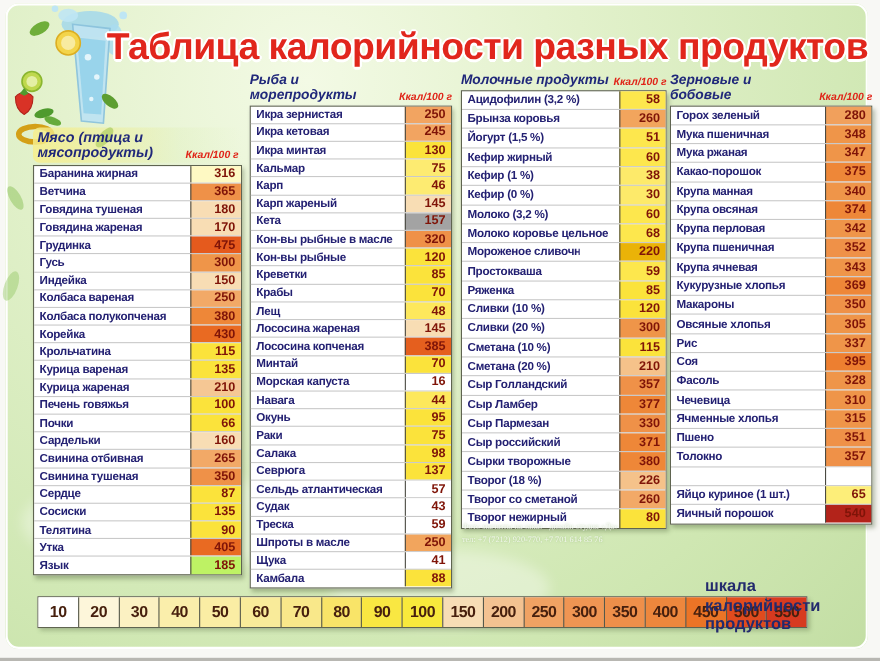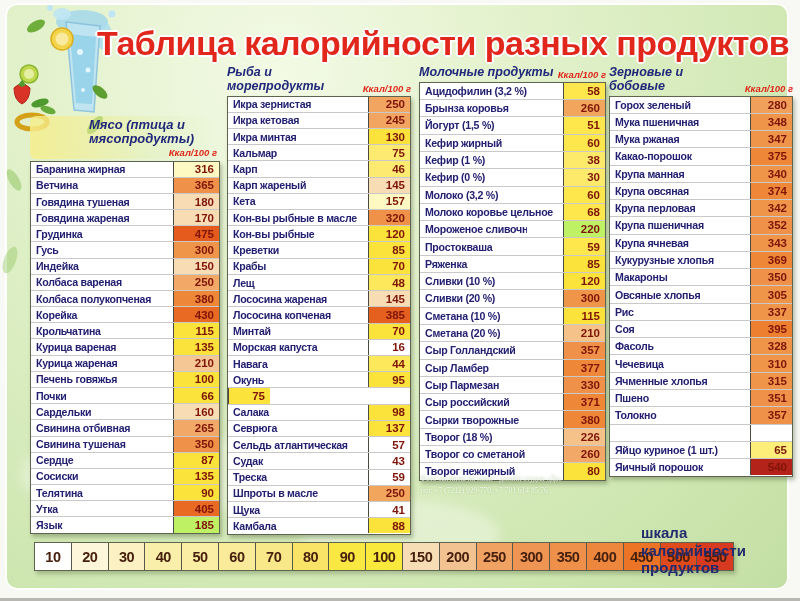--- a/index.html
+++ b/index.html
@@ -8,21 +8,21 @@
     background:radial-gradient(ellipse at 35% 12%, #f3fae5 0%, #e2f1cb 35%, #cfe7b2 75%, #c3dea4 100%);
     box-shadow:inset 0 0 0 2px #ffffff;}
   .decor-swirl{position:absolute;border-radius:50%;background:rgba(255,255,255,.35);filter:blur(6px);}
   .page-title{position:absolute;left:97px;top:24px;width:690px;font-size:34px;font-weight:800;letter-spacing:-0.5px;
     color:#e1261c;white-space:nowrap;
     text-shadow:-2px 0 #fff,2px 0 #fff,0 -2px #fff,0 2px #fff,-1px -1px #fff,1px -1px #fff,-1px 1px #fff,1px 1px #fff;}
   .section{position:absolute;}
   .sec-header{display:flex;justify-content:space-between;align-items:flex-end;margin-bottom:2px;}
   .sec-name{color:#20287a;font-weight:800;font-style:italic;font-size:12.5px;line-height:1.1;}
   .kcal{color:#e02418;font-weight:700;font-style:italic;font-size:9.5px;white-space:nowrap;padding-left:4px;}
-  .section[data-idx="0"] .sec-header{align-items:flex-end;background:linear-gradient(90deg,rgba(246,238,140,.85),rgba(210,232,150,.15) 70%,rgba(210,232,150,0));border-radius:6px;padding:2px 3px 1px 4px;flex-direction:column;}
+  .section[data-idx="0"] .sec-header{align-items:flex-end;background:linear-gradient(90deg,rgba(246,238,140,.85),rgba(210,232,150,.15) 70%,rgba(210,232,150,0));border-radius:6px;padding:2px 3px 1px 4px;}
   .section[data-idx="0"] .sec-name{width:128px;font-size:13px;}
   .tbl{background:#ffffff;border:1px solid #5f6450;box-shadow:2px 3px 4px rgba(60,80,40,.35);display:flex;flex-direction:column;}
   .row{display:flex;flex:1 1 0;border-top:1px solid #c9c9c9;min-height:0;}
   .row:first-child{border-top:none;}
   .fname{flex:1;display:flex;align-items:center;padding-left:5px;color:#232072;font-weight:700;font-size:10.6px;letter-spacing:-0.25px;white-space:nowrap;overflow:hidden;}
   .fval{width:36px;border-left:1.6px solid #4a4a42;display:flex;align-items:center;justify-content:flex-end;padding-right:5px;color:#7f1408;font-weight:800;font-size:11.5px;}
   .section[data-idx="0"] .fval{width:40px;}
   .scale{position:absolute;left:34px;top:542px;width:698px;height:27px;display:flex;border:1px solid #5f6450;background:#fff;box-shadow:2px 3px 4px rgba(60,80,40,.3);}
   .scale-cell{flex:1;display:flex;align-items:center;justify-content:center;border-left:1px solid #55584a;color:#47200e;font-weight:800;font-size:14.5px;letter-spacing:-0.5px;}
   .scale-cell:first-child{border-left:none;}
@@ -209,21 +209,21 @@
         <div class="row">
           <span class="fname">Карп</span>
           <span class="fval" style="background: rgb(253, 235, 113);">46</span>
         </div>
         <div class="row">
           <span class="fname">Карп жареный</span>
           <span class="fval" style="background: rgb(248, 221, 180);">145</span>
         </div>
         <div class="row">
           <span class="fname">Кета</span>
-          <span class="fval" style="background: #fef9c3;">157</span>
+          <span class="fval" style="background: #a3a3a3;">157</span>
         </div>
         <div class="row">
           <span class="fname">Кон-вы рыбные в масле</span>
           <span class="fval" style="background: rgb(239, 145, 72);">320</span>
         </div>
         <div class="row">
           <span class="fname">Кон-вы рыбные</span>
           <span class="fval" style="background: rgb(251, 227, 59);">120</span>
         </div>
         <div class="row">
@@ -256,20 +256,21 @@
         </div>
         <div class="row">
           <span class="fname">Навага</span>
           <span class="fval" style="background: rgb(253, 232, 92);">44</span>
         </div>
         <div class="row">
           <span class="fname">Окунь</span>
           <span class="fval" style="background: rgb(251, 227, 59);">95</span>
         </div>
         <div class="row">
+          <span class="fname">Раки</span>
           <span class="fval" style="background: rgb(251, 227, 59);">75</span>
         </div>
         <div class="row">
           <span class="fname">Салака</span>
           <span class="fval" style="background: rgb(251, 227, 59);">98</span>
         </div>
         <div class="row">
           <span class="fname">Севрюга</span>
           <span class="fval" style="background: rgb(251, 227, 59);">137</span>
         </div>
@@ -333,21 +334,21 @@
         <div class="row">
           <span class="fname">Молоко (3,2 %)</span>
           <span class="fval" style="background: rgb(253, 231, 77);">60</span>
         </div>
         <div class="row">
           <span class="fname">Молоко коровье цельное</span>
           <span class="fval" style="background: rgb(253, 231, 77);">68</span>
         </div>
         <div class="row">
           <span class="fname">Мороженое сливочное</span>
-          <span class="fval" style="background: #bef264; margin-left: 36px;">220</span>
+          <span class="fval" style="background: #eab308; margin-left: 36px;">220</span>
         </div>
         <div class="row">
           <span class="fname">Простокваша</span>
           <span class="fval" style="background: rgb(253, 231, 77);">59</span>
         </div>
         <div class="row">
           <span class="fname">Ряженка</span>
           <span class="fval" style="background: rgb(251, 227, 59);">85</span>
         </div>
         <div class="row">

